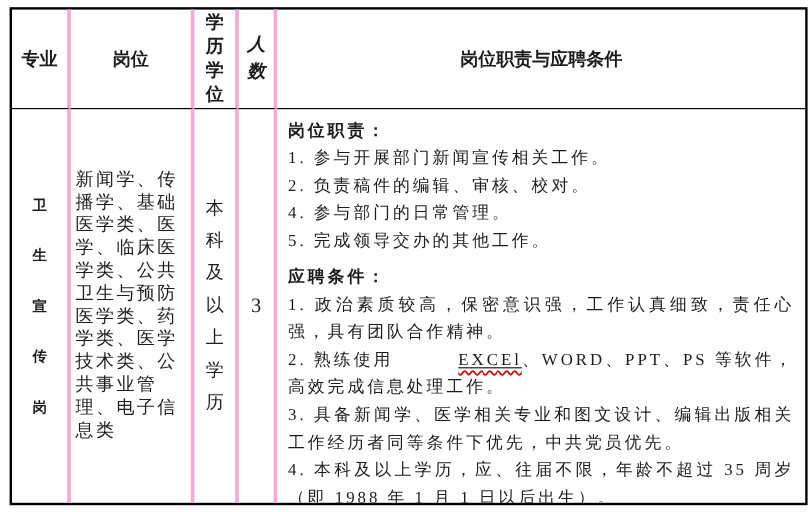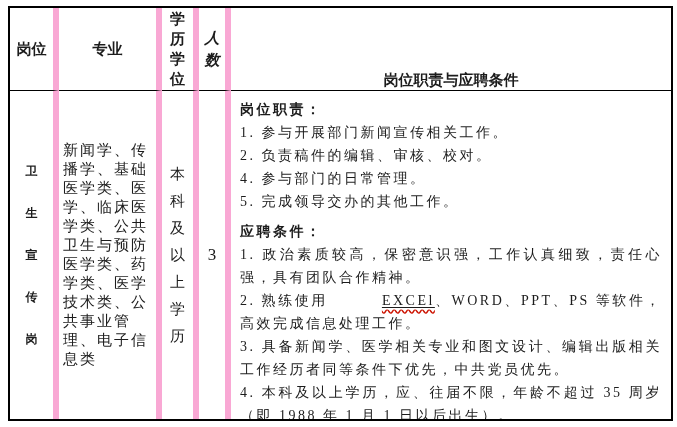--- a/index.html
+++ b/index.html
@@ -9,25 +9,25 @@
     color:#1c1c1c;overflow:hidden;
   }
   .table{
     position:absolute;left:8px;top:6px;width:665px;height:415px;
     border:2px solid #000;box-sizing:border-box;
     display:grid;
     grid-template-columns:49px 103px 37px 32px 1fr;
     grid-template-rows:83px 1fr;
   }
   .cell{
-    border-right:6px solid #f9a8d4;border-bottom:1px solid #000;
+    border-right:3px solid #f9a8d4;border-bottom:1px solid #000;
     box-sizing:border-box;overflow:hidden;
     display:flex;align-items:center;justify-content:center;
   }
-  .cell.last-col{border-right:none;align-items:flex-end;}
+  .cell.last-col{border-right:none;}
   .cell.last-row{border-bottom:none;}
   .hdr{font-weight:bold;font-size:15px;text-align:center;}
   
   .vtext{
     width:1.05em;word-break:break-all;text-align:center;
     letter-spacing:0;white-space:normal;
   }
   .v-edu-hdr{font-size:15px;font-weight:bold;line-height:20px;}
   .v-count-hdr{font-size:15px;font-weight:bold;line-height:22px;font-style:italic;}
   .v-position{font-size:12px;font-weight:bold;line-height:42px;}
@@ -48,24 +48,24 @@
   .u-solid{text-decoration:underline solid #1c1c1c;text-underline-offset:2px;}
   .u-wavy{text-decoration:underline wavy #cc1100;text-underline-offset:4px;margin-left:48px;}
 </style>
 </head>
 <body>
 
 <div class="page">
   <div class="table">
 
     <div class="cell hdr">
-      <span>岗位</span>
+      <span>专业</span>
     </div>
     <div class="cell hdr">
-      <span>专业</span>
+      <span>岗位</span>
     </div>
     <div class="cell hdr">
       <div class="vtext v-edu-hdr">学历学位</div>
     </div>
     <div class="cell hdr">
       <div class="vtext v-count-hdr">人数</div>
     </div>
     <div class="cell hdr last-col">
       <span>岗位职责与应聘条件</span>
     </div>

